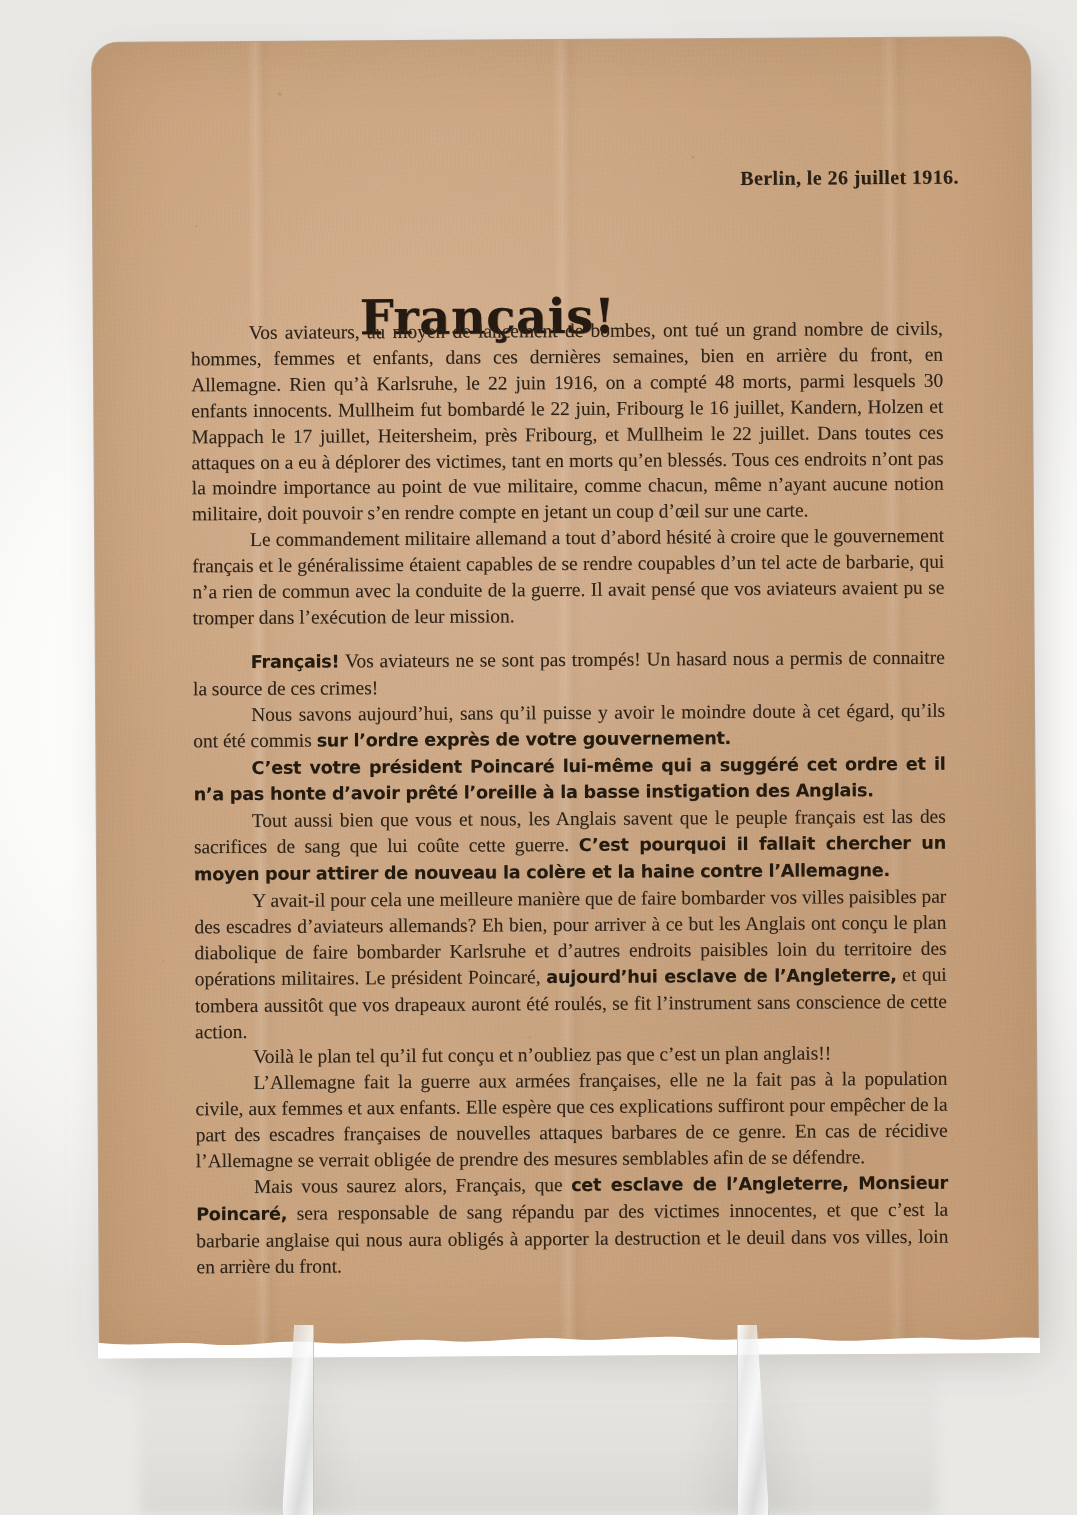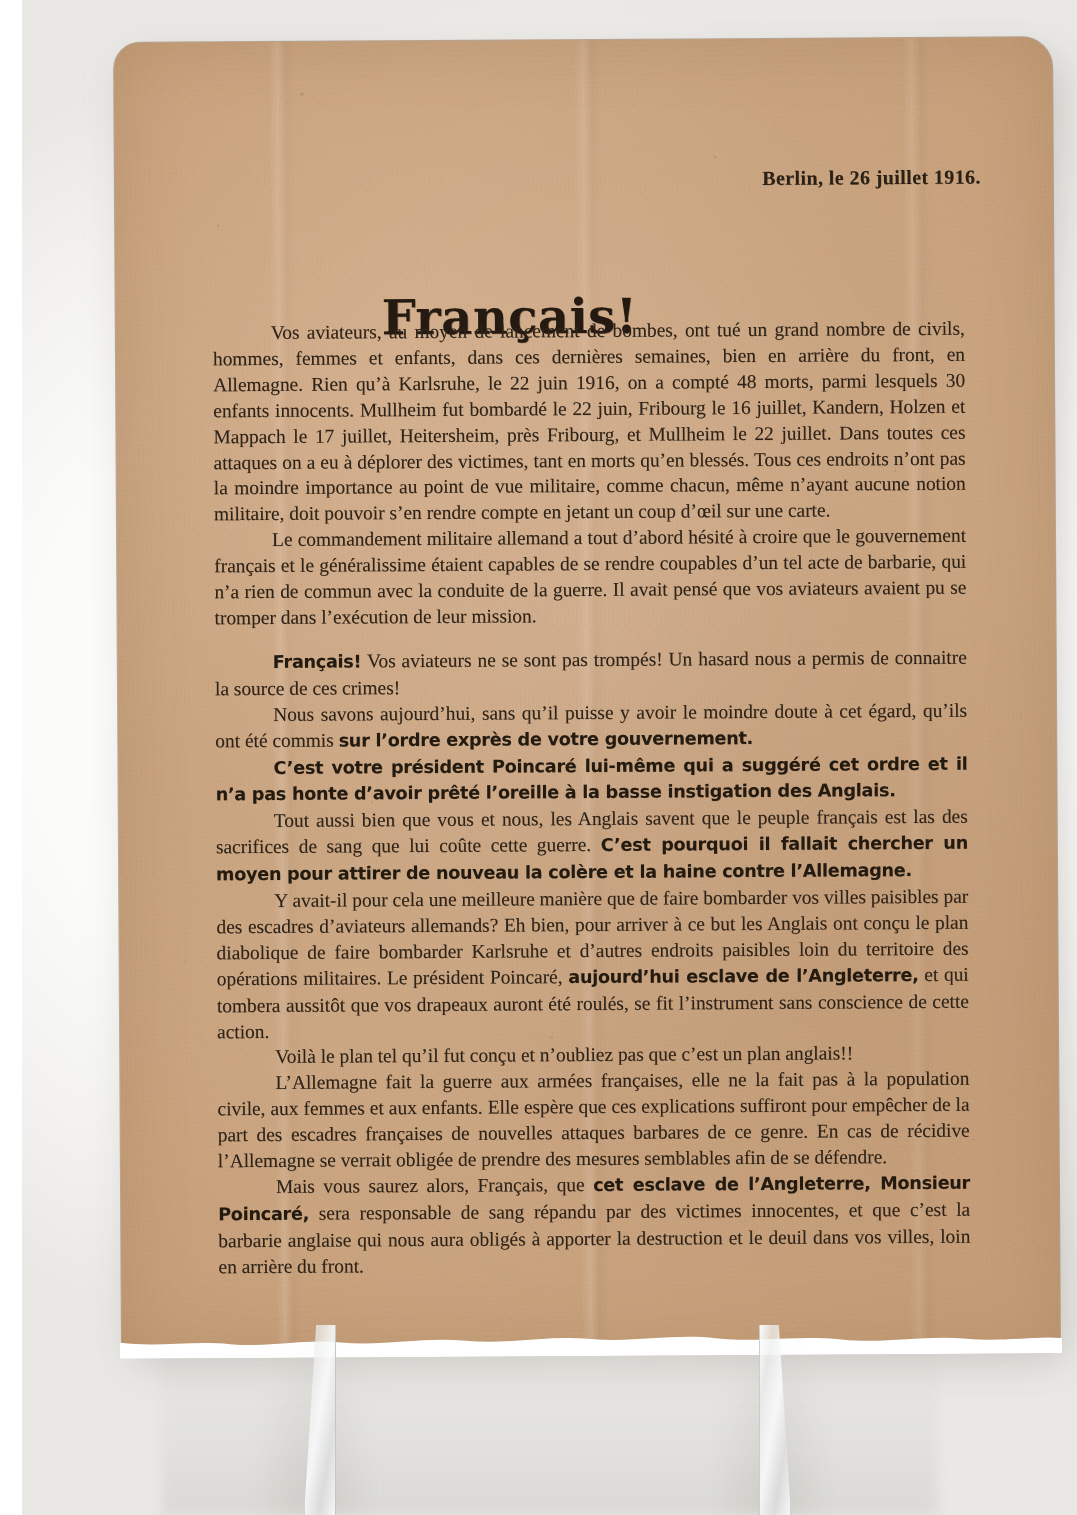--- a/index.html
+++ b/index.html
@@ -14,21 +14,20 @@
     font-family: "Liberation Serif", serif;
     position: relative;
   }
 
   
   #photo-stage {
     position: absolute;
     inset: 0;
     background:
       radial-gradient(ellipse 900px 700px at 50% 46%, #ffffff 0%, #fbfbfa 58%, #f2f1ef 82%, #e9e8e5 100%);
-    margin-left: 22px;
   }
 
   
   #paper-shadow {
     position: absolute;
     left: 104px;
     top: 48px;
     width: 930px;
     height: 1300px;
     border-radius: 14px 18px 10px 10px;

